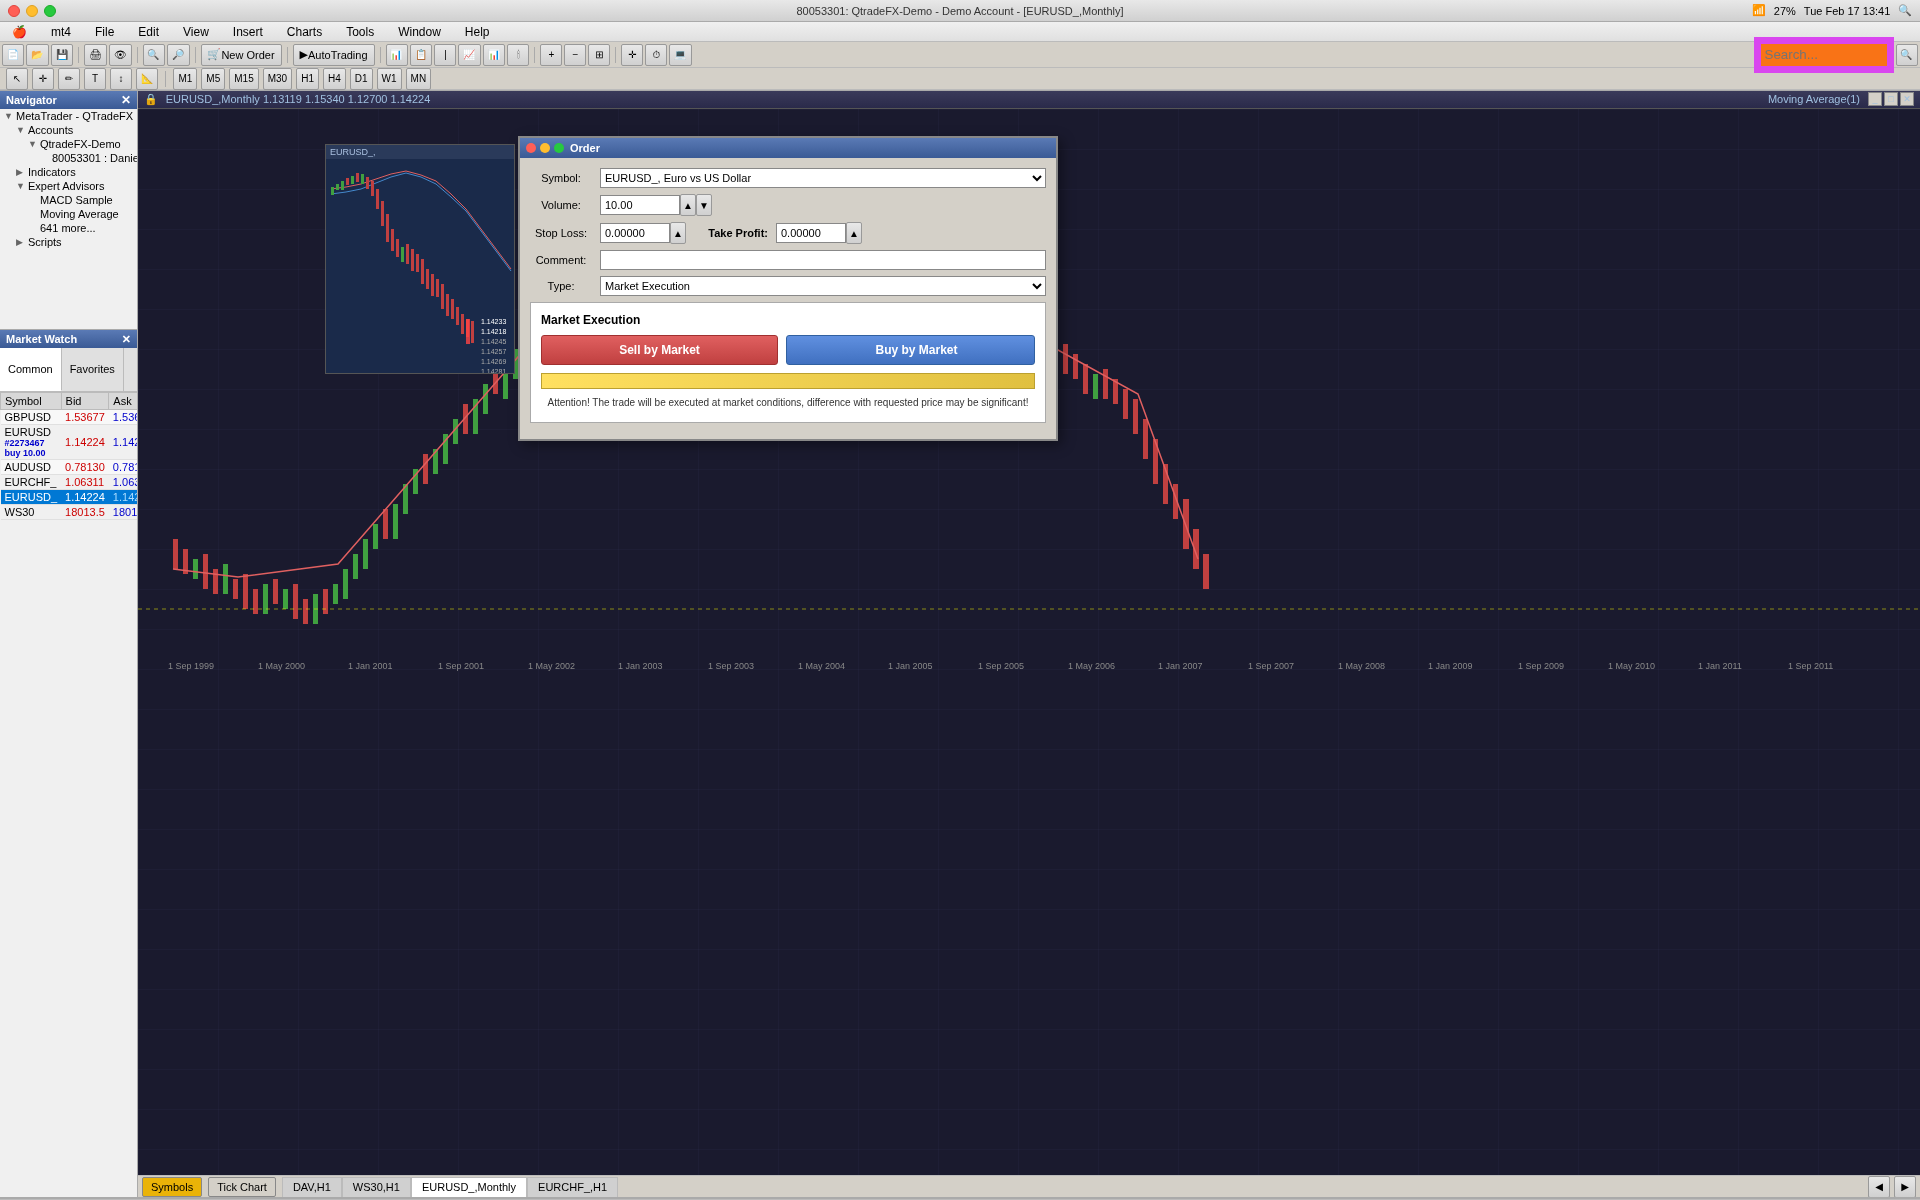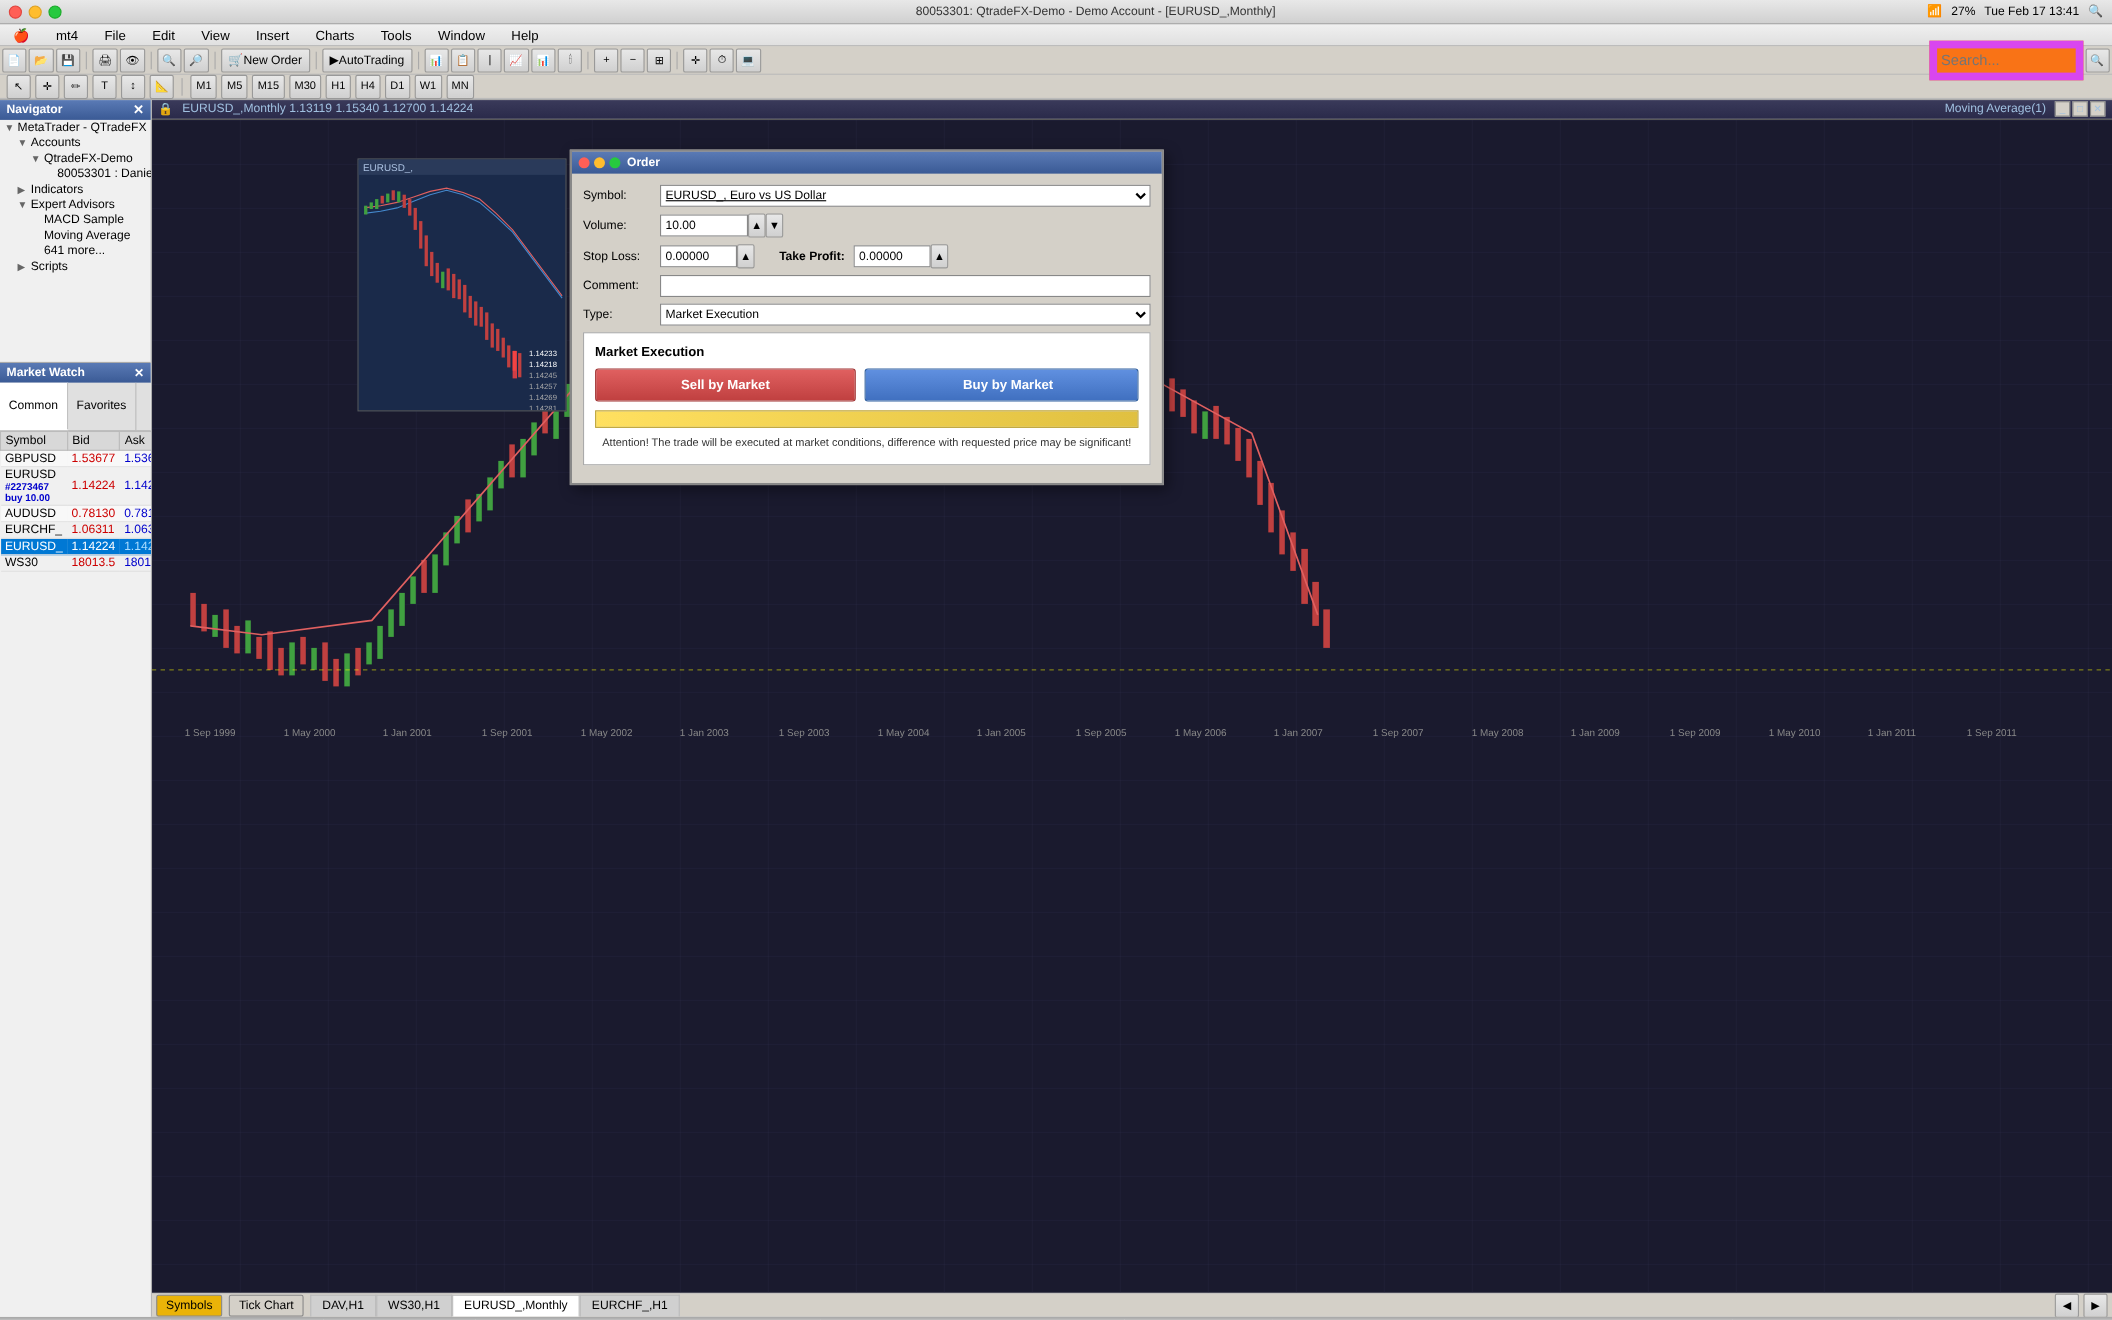--- a/index.html
+++ b/index.html
@@ -36,21 +36,20 @@
     .tl-red { background: #ff5f56; border: 1px solid #e0443e; }
     .tl-yellow { background: #ffbd2e; border: 1px solid #dea123; }
     .tl-green { background: #27c93f; border: 1px solid #1aab29; }
     .mac-titlebar .title {
       position: absolute;
       left: 50%;
       transform: translateX(-50%);
       font-size: 11px;
       color: #333;
       white-space: nowrap;
-      margin-left: 36px;
     }
     .mac-titlebar .right-icons {
       margin-left: auto;
       display: flex;
       gap: 8px;
       align-items: center;
       font-size: 11px;
     }
 
     
@@ -292,21 +291,21 @@
       background: #d4d0c8;
     }
     .dialog-row {
       display: flex;
       align-items: center;
       margin-bottom: 6px;
     }
     .dialog-label {
       width: 70px;
       font-size: 11px;
-      text-align: left;
+      text-align: center;
       padding-right: 8px;
     }
     .dialog-input {
       height: 20px;
       border: 1px solid #888;
       background: white;
       padding: 0 4px;
       font-size: 11px;
     }
     .dialog-select {
@@ -937,21 +936,21 @@
             <span class="dialog-tl d-tl-red"></span>
             <span class="dialog-tl d-tl-yellow"></span>
             <span class="dialog-tl d-tl-green"></span>
           </div>
           <span>Order</span>
         </div>
         <div class="dialog-body">
 
           <div class="dialog-row">
             <span class="dialog-label">Symbol:</span>
-            <select class="dialog-select" style="flex:1;text-decoration:underline;">
+            <select class="dialog-select" style="flex:1;">
               <option>EURUSD_, Euro vs US Dollar</option>
             </select>
           </div>
 
           <div class="dialog-row">
             <span class="dialog-label">Volume:</span>
             <input class="dialog-input" type="text" style="width: 80px;" value="10.00">
             <div class="toolbar-btn" style="width:16px; min-width:16px;">▲</div>
             <div class="toolbar-btn" style="width:16px; min-width:16px;">▼</div>
           </div>

